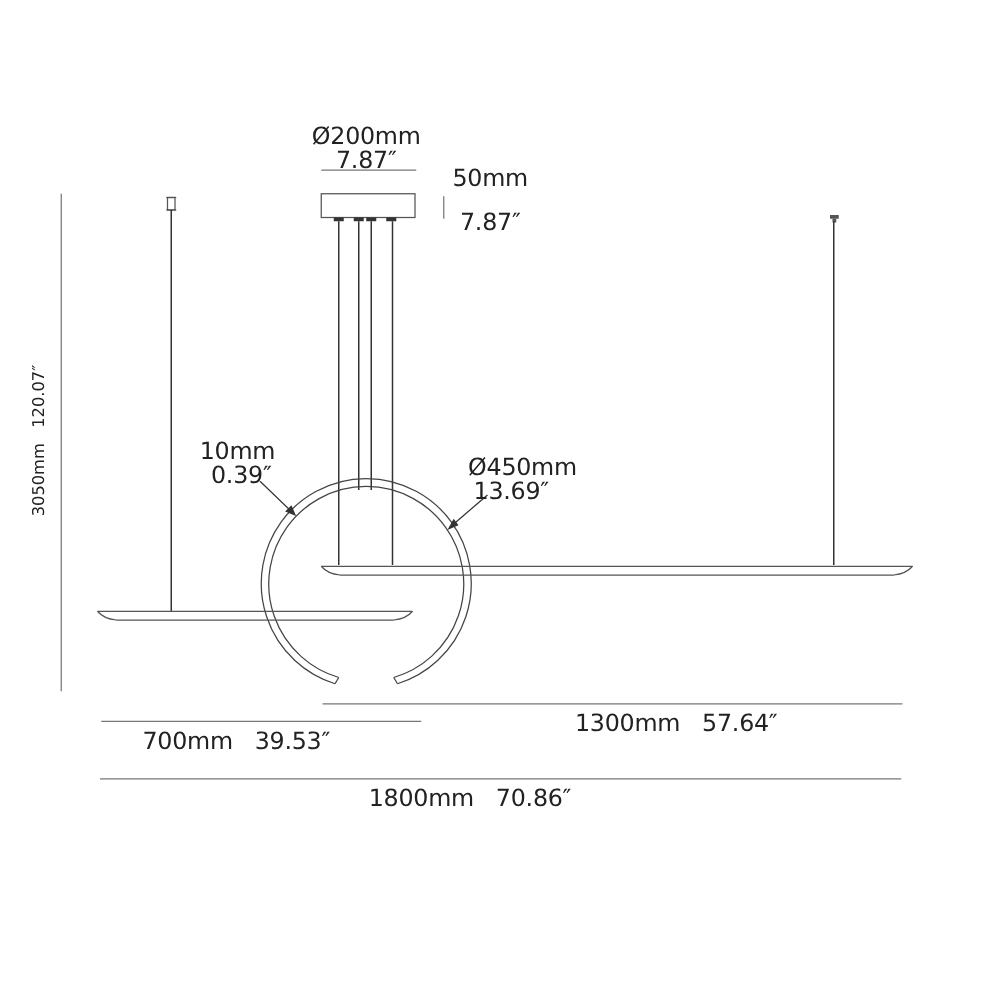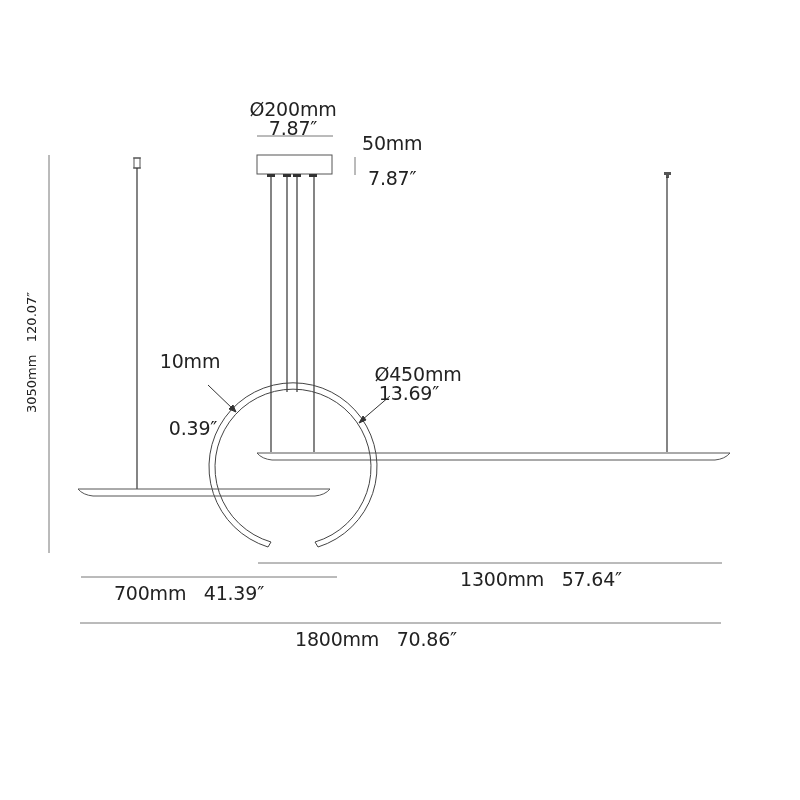--- a/index.html
+++ b/index.html
@@ -88,20 +88,20 @@
 <div class="lbl c" style="left:293px; top:117px;">7.87″</div>
 
 <div class="lbl" style="left:362px; top:132px;text-align:right;">50mm</div>
 <div class="lbl" style="left:368px; top:167px;">7.87″</div>
 
 <div class="vert" style="left:24px; top:413px;">
   <span>3050mm</span>&nbsp;&nbsp;&nbsp;<span>120.07″</span>
 </div>
 
 <div class="lbl c" style="left:190px; top:350px;">10mm</div>
-<div class="lbl c" style="left:193px; top:369px;margin-top:48px;">0.39″</div>
+<div class="lbl c" style="left:193px; top:369px;">0.39″</div>
 
 <div class="lbl c" style="left:418px; top:363px;">Ø450mm</div>
 <div class="lbl c" style="left:409px; top:382px;">13.69″</div>
 
 <div class="lbl c" style="left:541px; top:568px; white-space:pre;">1300mm   57.64″</div>
-<div class="lbl c" style="left:189px; top:582px; white-space:pre;">700mm   41.39″</div>
+<div class="lbl c" style="left:189px; top:582px; white-space:pre;">700mm   39.53″</div>
 <div class="lbl c" style="left:376px; top:628px; white-space:pre;text-align:right;">1800mm   70.86″</div>
 
 </body></html>

